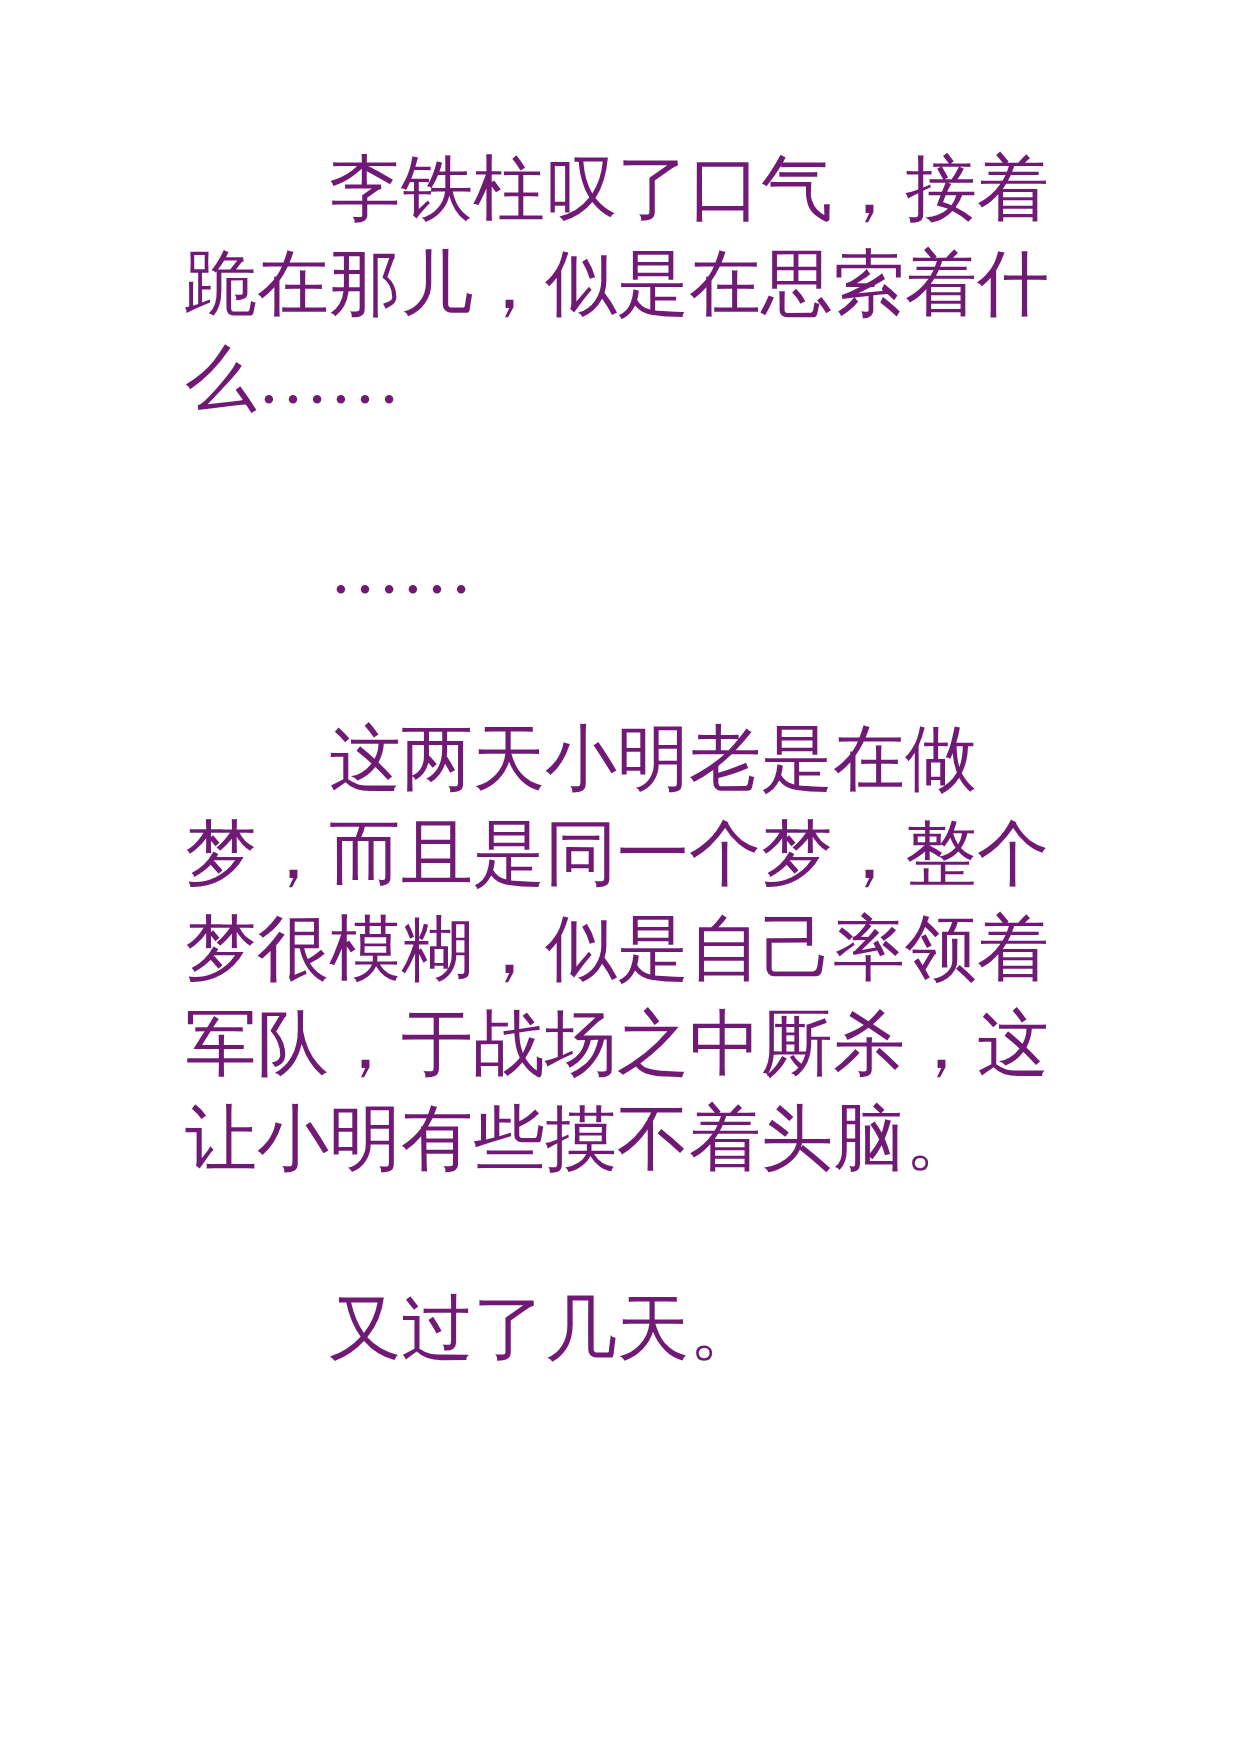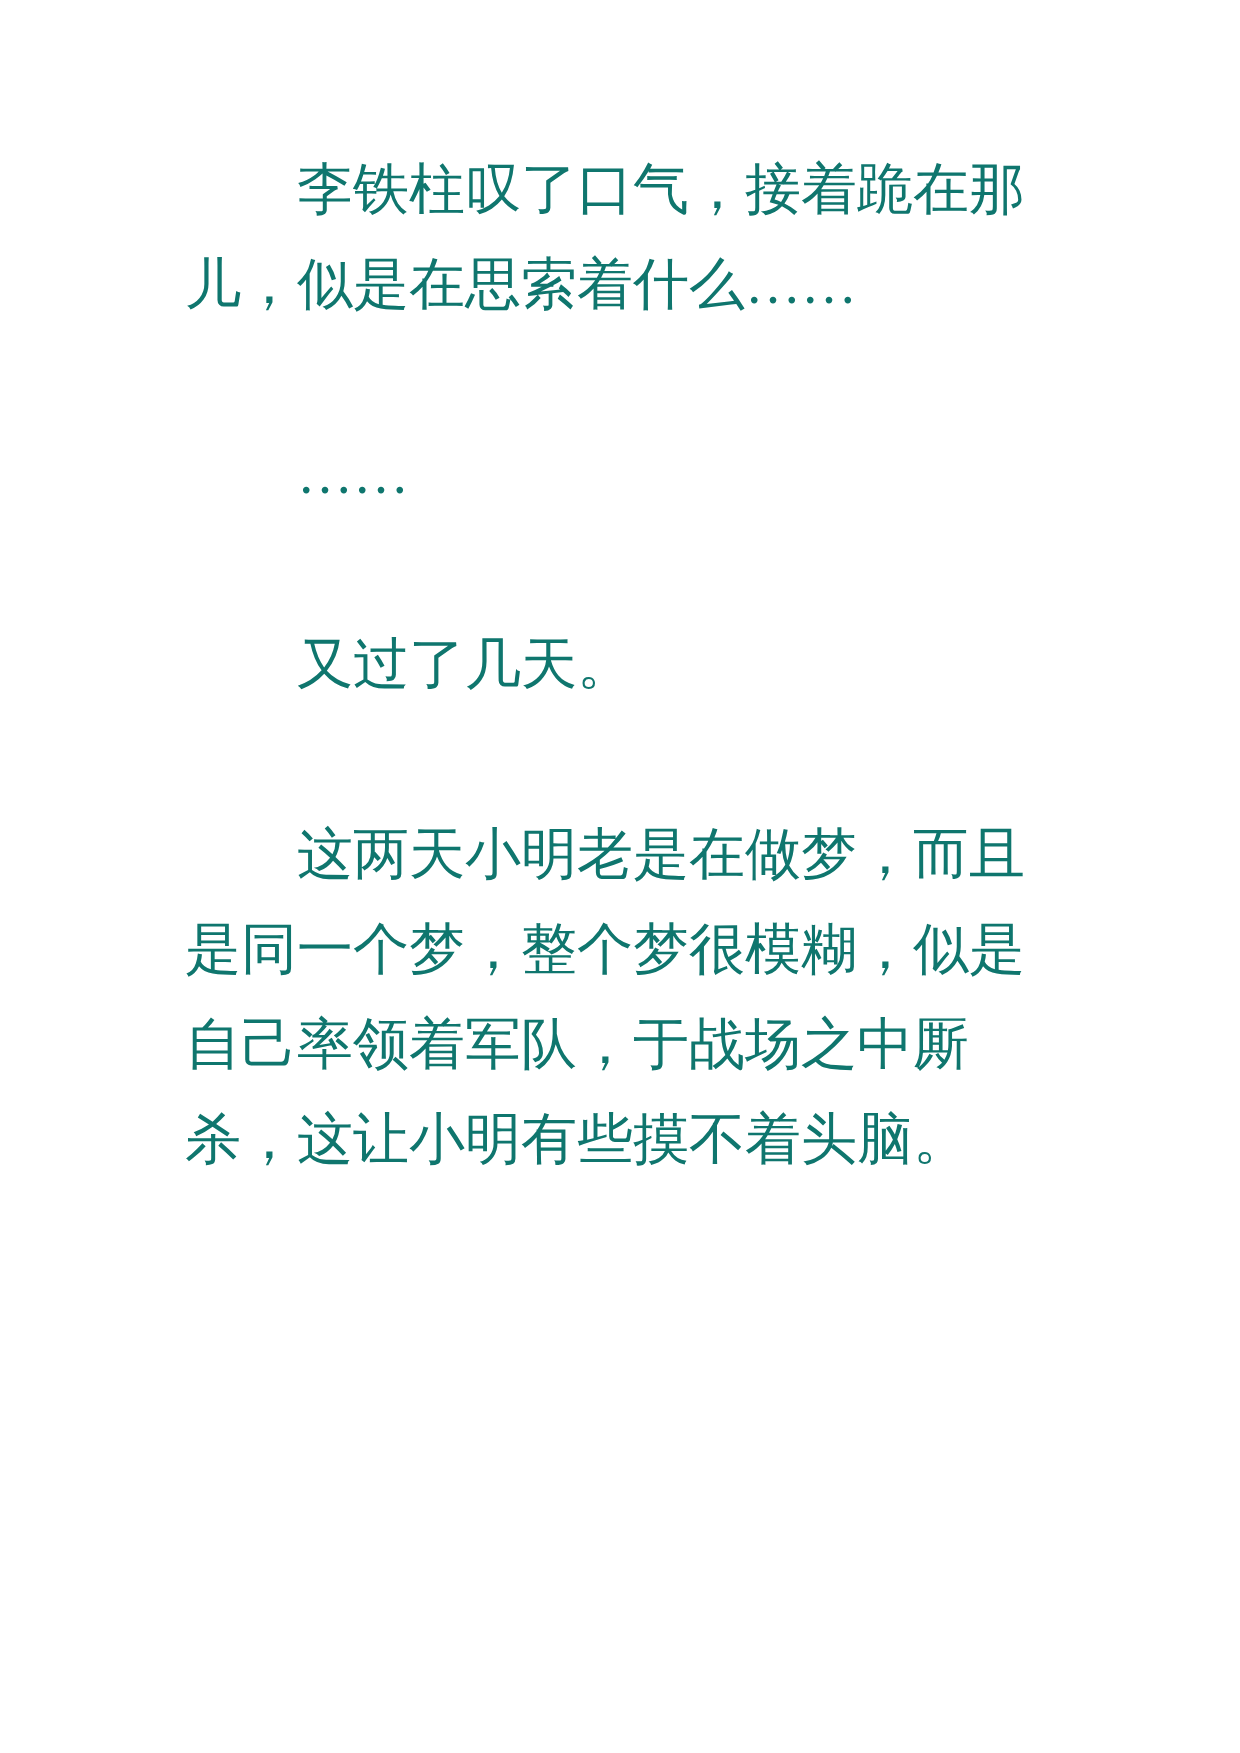--- a/index.html
+++ b/index.html
@@ -14,32 +14,32 @@
     font-family: "Liberation Serif", "DejaVu Serif", serif;
   }
   .page {
     box-sizing: content-box;
     width: 864px;              
     padding: 142px 191px 0 185px;
     color: #000000;
   }
   .page p {
     margin: 0 0 95px 0;
-    font-size: 56px;
+    font-size: 72px;
     line-height: 95px;
     letter-spacing: 0;
     text-indent: 2em;
     text-align: left;
-    color: #0f766e;
+    color: #701a75;
     
     word-break: normal;
     overflow-wrap: normal;
   }
 </style>
 </head>
 <body>
 
 <div class="page">
   <p>李铁柱叹了口气，接着跪在那儿，似是在思索着什么……</p>
   <p>……</p>
+  <p>这两天小明老是在做梦，而且是同一个梦，整个梦很模糊，似是自己率领着军队，于战场之中厮杀，这让小明有些摸不着头脑。</p>
   <p>又过了几天。</p>
-  <p>这两天小明老是在做梦，而且是同一个梦，整个梦很模糊，似是自己率领着军队，于战场之中厮杀，这让小明有些摸不着头脑。</p>
 </div>
 
 </body></html>

